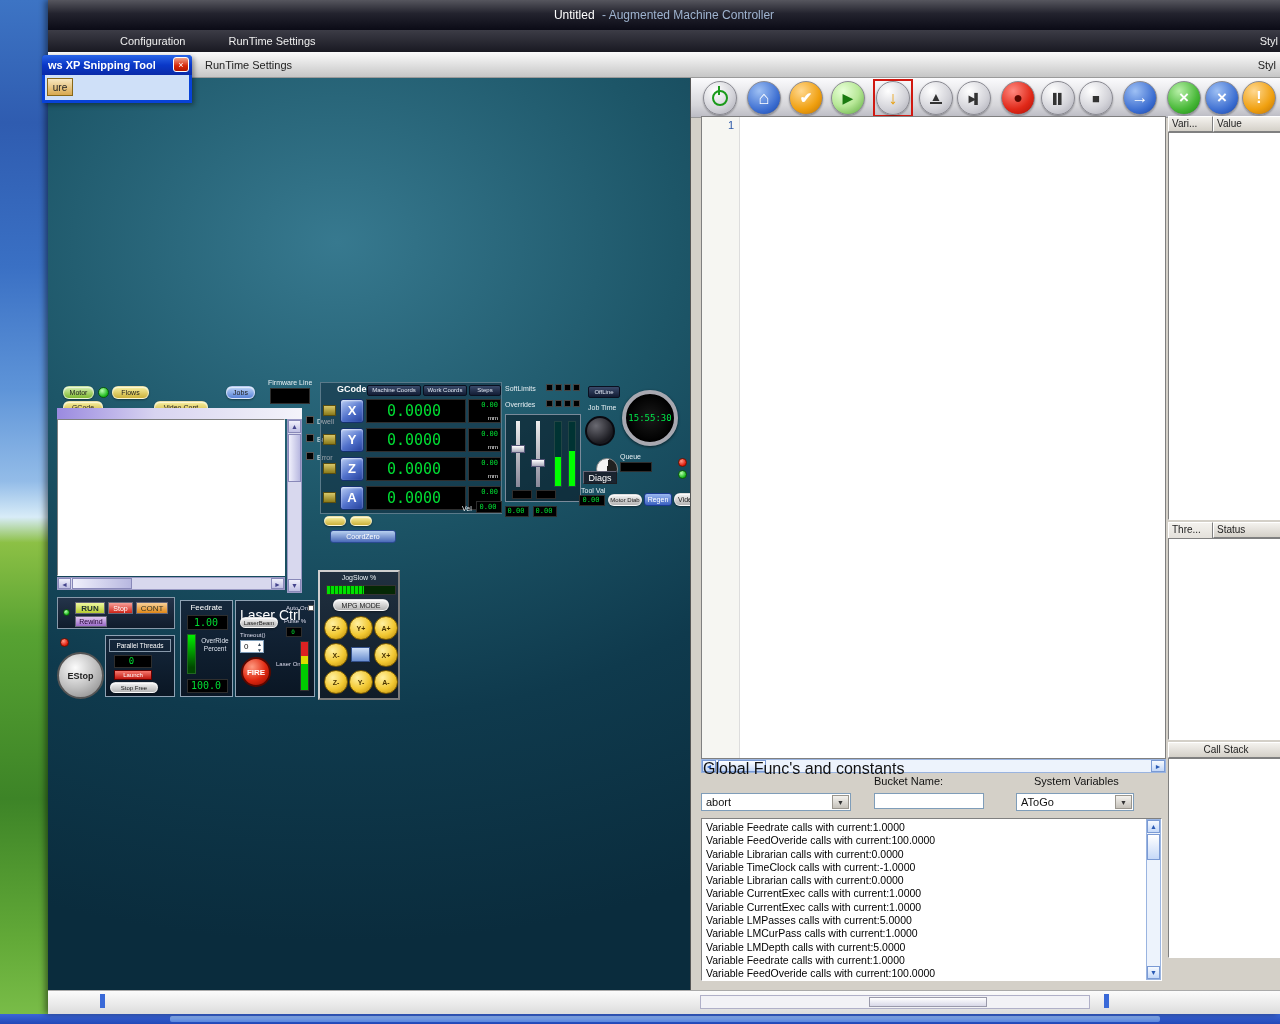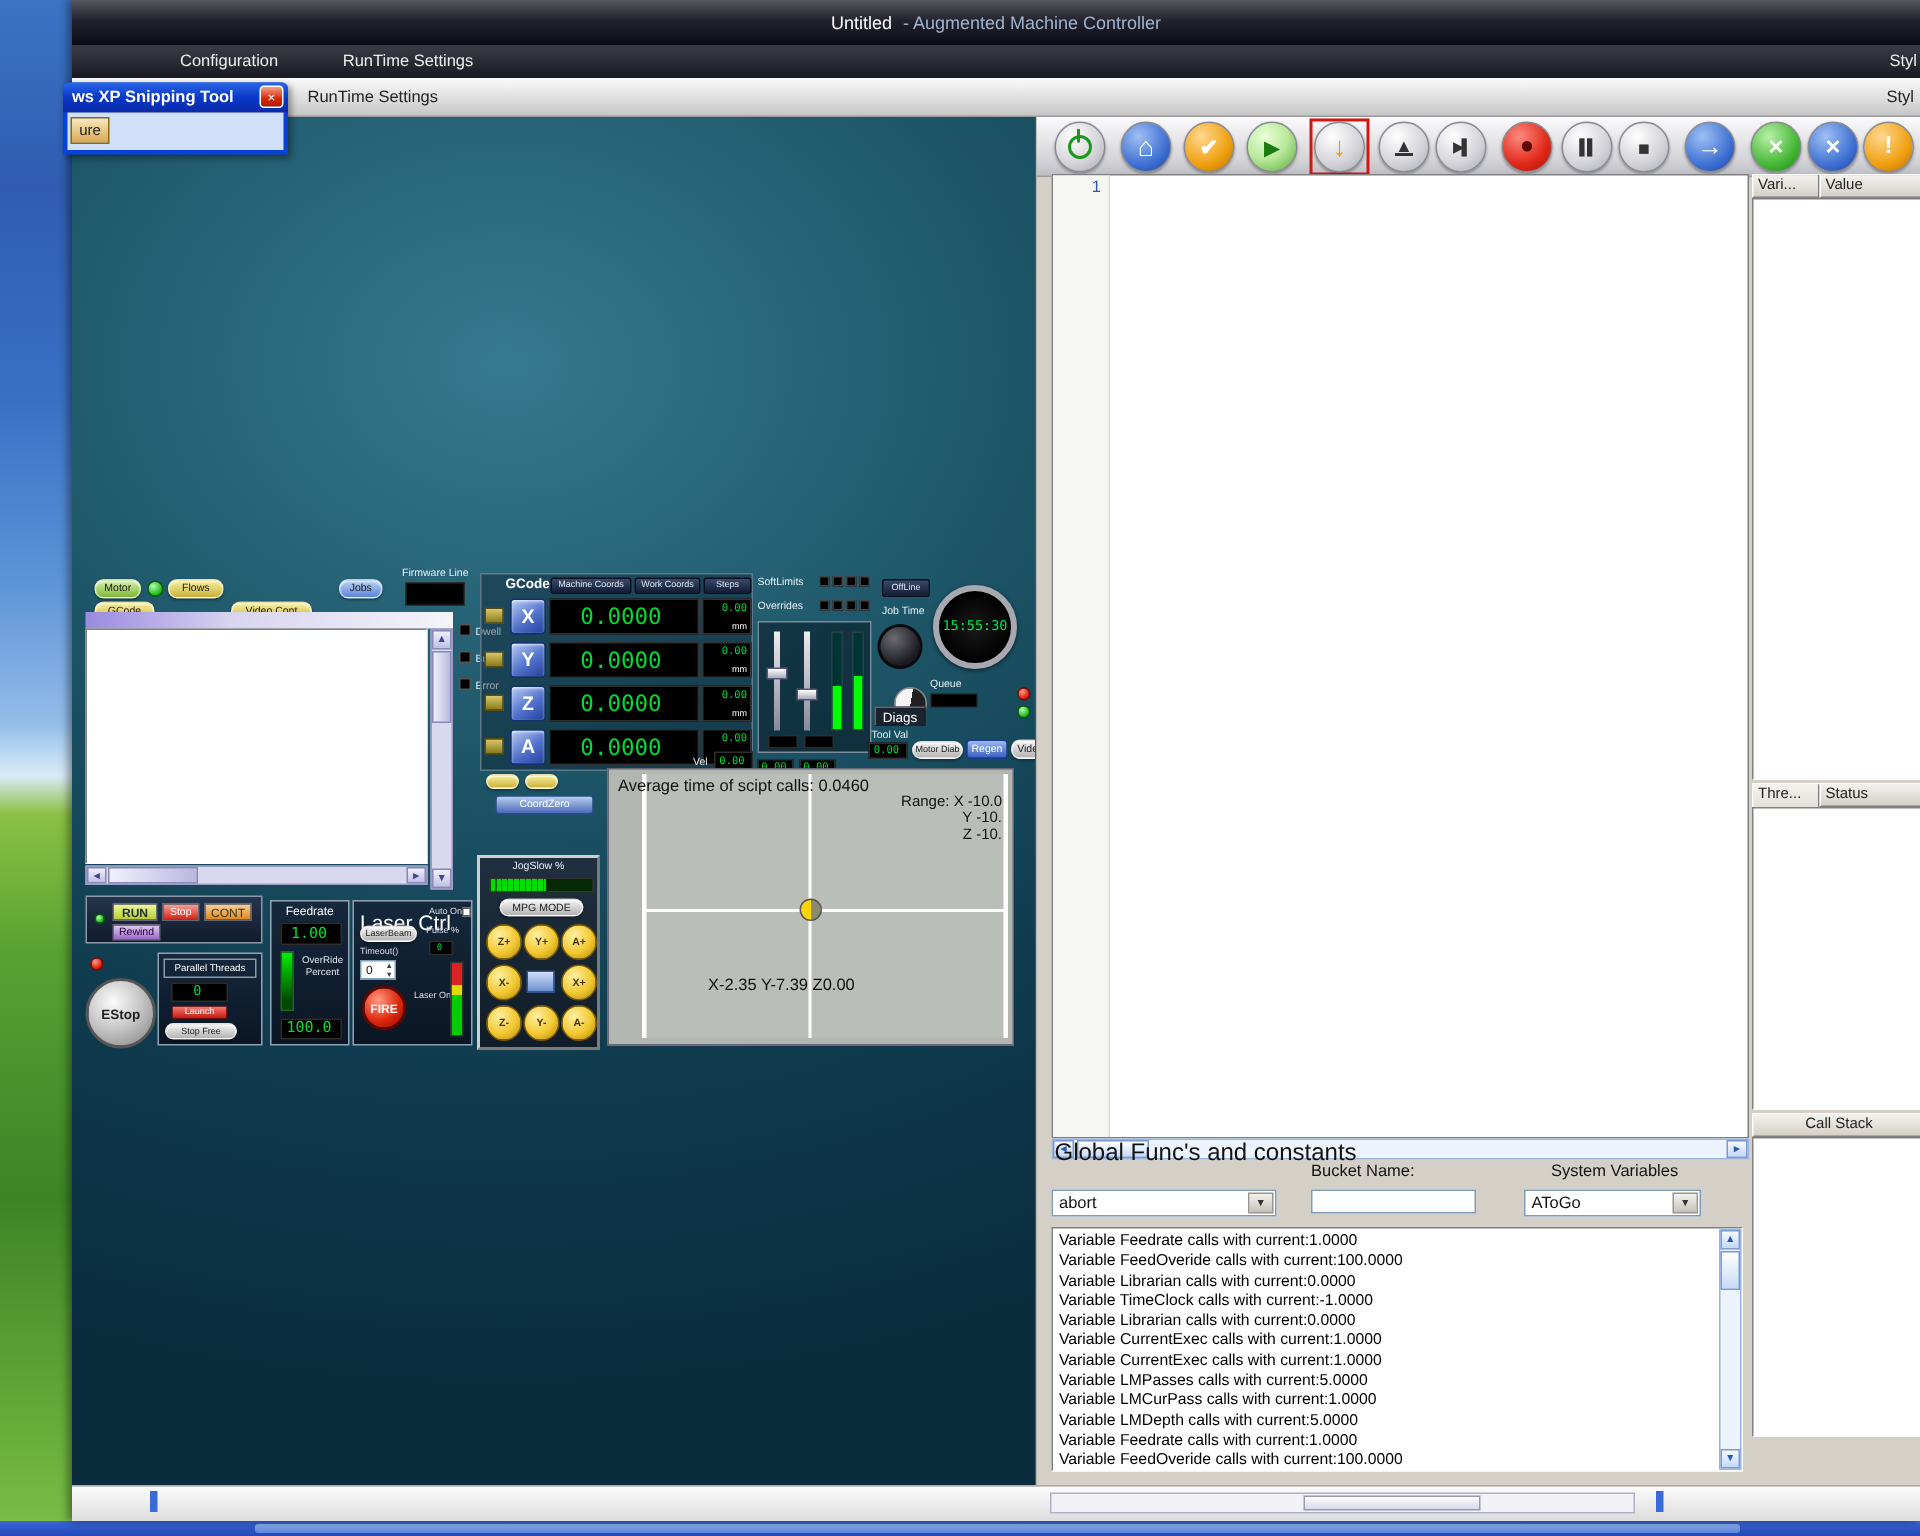--- a/index.html
+++ b/index.html
@@ -201,31 +201,20 @@
       <div class="a" style="left:548px;top:380px;width:22px;height:22px;border-radius:50%;background:linear-gradient(100deg,#f4f4f4 50%,#202020 50%);border:1px solid #888"></div>
       <div class="a led red" style="left:630px;top:380px;width:9px;height:9px"></div>
       <div class="a led green" style="left:630px;top:392px;width:9px;height:9px"></div>
       <div class="a" style="left:535px;top:393px;width:34px;height:13px;background:#1a2430;border:1px outset #667;color:#fff;font-size:9px;text-align:center;line-height:12px">Diags</div>
       <div class="a tl" style="left:533px;top:408px">Tool Val</div>
       <div class="a lcd" style="left:531px;top:417px;width:26px;height:11px;font-size:7px;line-height:9px;padding-right:2px">0.00</div>
       <div class="a pill silver" style="left:560px;top:416px;width:34px;height:12px;font-size:6px">Motor Diab</div>
       <div class="a" style="left:596px;top:415px;width:28px;height:13px;background:linear-gradient(#9ab8f0,#3a60c0);border:1px solid #1a3a90;border-radius:3px;color:#fff;font-size:7px;text-align:center;line-height:12px">Regen</div>
       <div class="a pill silver" style="left:626px;top:415px;width:26px;height:13px">Video</div>
 
-      <div class="a" style="left:357px;top:434px;width:271px;height:185px;background:#b2b6b0;border:1px solid #667">
-        <div class="a" style="left:22px;top:3px;width:244px;height:176px;background:#babeb8;border-left:3px solid #fff;border-right:3px solid #fff"></div>
-        <div class="a" style="left:133px;top:3px;width:2px;height:176px;background:#fff"></div>
-        <div class="a" style="left:22px;top:93px;width:244px;height:2px;background:#fff"></div>
-        <div class="a" style="left:127px;top:86px;width:15px;height:15px;border-radius:50%;background:linear-gradient(90deg,#ffd400 50%,#8a8a70 50%);border:1px solid #555"></div>
-        <div class="a" style="left:6px;top:5px;font-size:11px;color:#101010">Average time of scipt calls: 0.0460</div>
-        <div class="a" style="left:150px;top:16px;width:112px;text-align:right;font-size:10px;color:#101010">Range: X -10.0</div>
-        <div class="a" style="left:150px;top:27px;width:112px;text-align:right;font-size:10px;color:#101010">Y -10.</div>
-        <div class="a" style="left:150px;top:38px;width:112px;text-align:right;font-size:10px;color:#101010">Z -10.</div>
-        <div class="a" style="left:66px;top:138px;font-size:11px;color:#101010">X-2.35 Y-7.39 Z0.00</div>
-      </div>
 
       <div class="a" style="left:9px;top:519px;width:118px;height:32px;background:linear-gradient(#24344a,#101c2c);border:1px solid #8899aa">
         <div class="a led green" style="left:5px;top:11px;width:7px;height:7px"></div>
         <div class="a" style="left:17px;top:4px;width:30px;height:12px;background:linear-gradient(#eef8a0,#b6cc30);border:1px solid #667;font-size:8px;font-weight:bold;text-align:center;line-height:11px;color:#233">RUN</div>
         <div class="a" style="left:50px;top:4px;width:25px;height:12px;background:linear-gradient(#f8a098,#d02418);border:1px solid #667;font-size:7px;text-align:center;line-height:11px;color:#fff">Stop</div>
         <div class="a" style="left:78px;top:4px;width:32px;height:12px;background:linear-gradient(#f8d098,#e08818);border:1px solid #667;font-size:8px;text-align:center;line-height:11px;color:#332">CONT</div>
         <div class="a" style="left:17px;top:18px;width:32px;height:11px;background:linear-gradient(#e0c8f0,#9a6ac8);border:1px solid #667;font-size:7px;text-align:center;line-height:10px;color:#203">Rewind</div>
       </div>
 
       <div class="a darkpanel" style="left:132px;top:522px;width:53px;height:97px">

